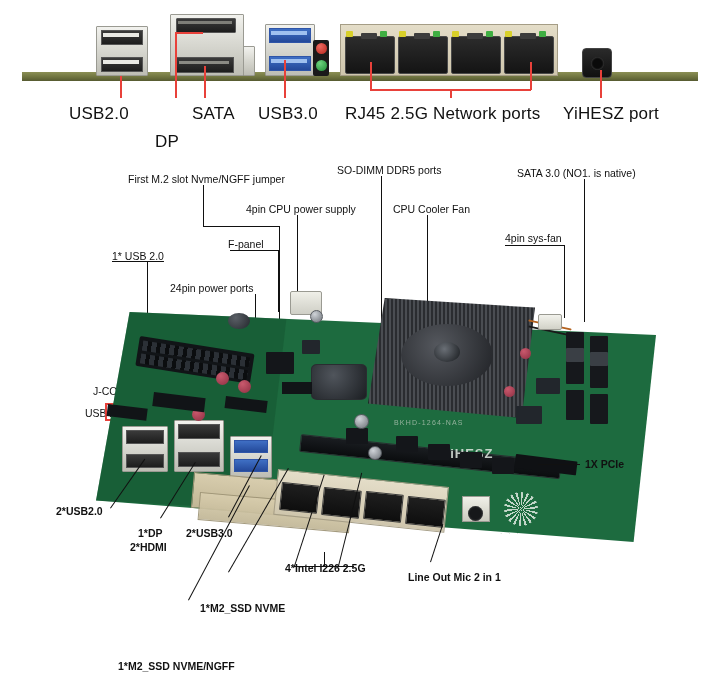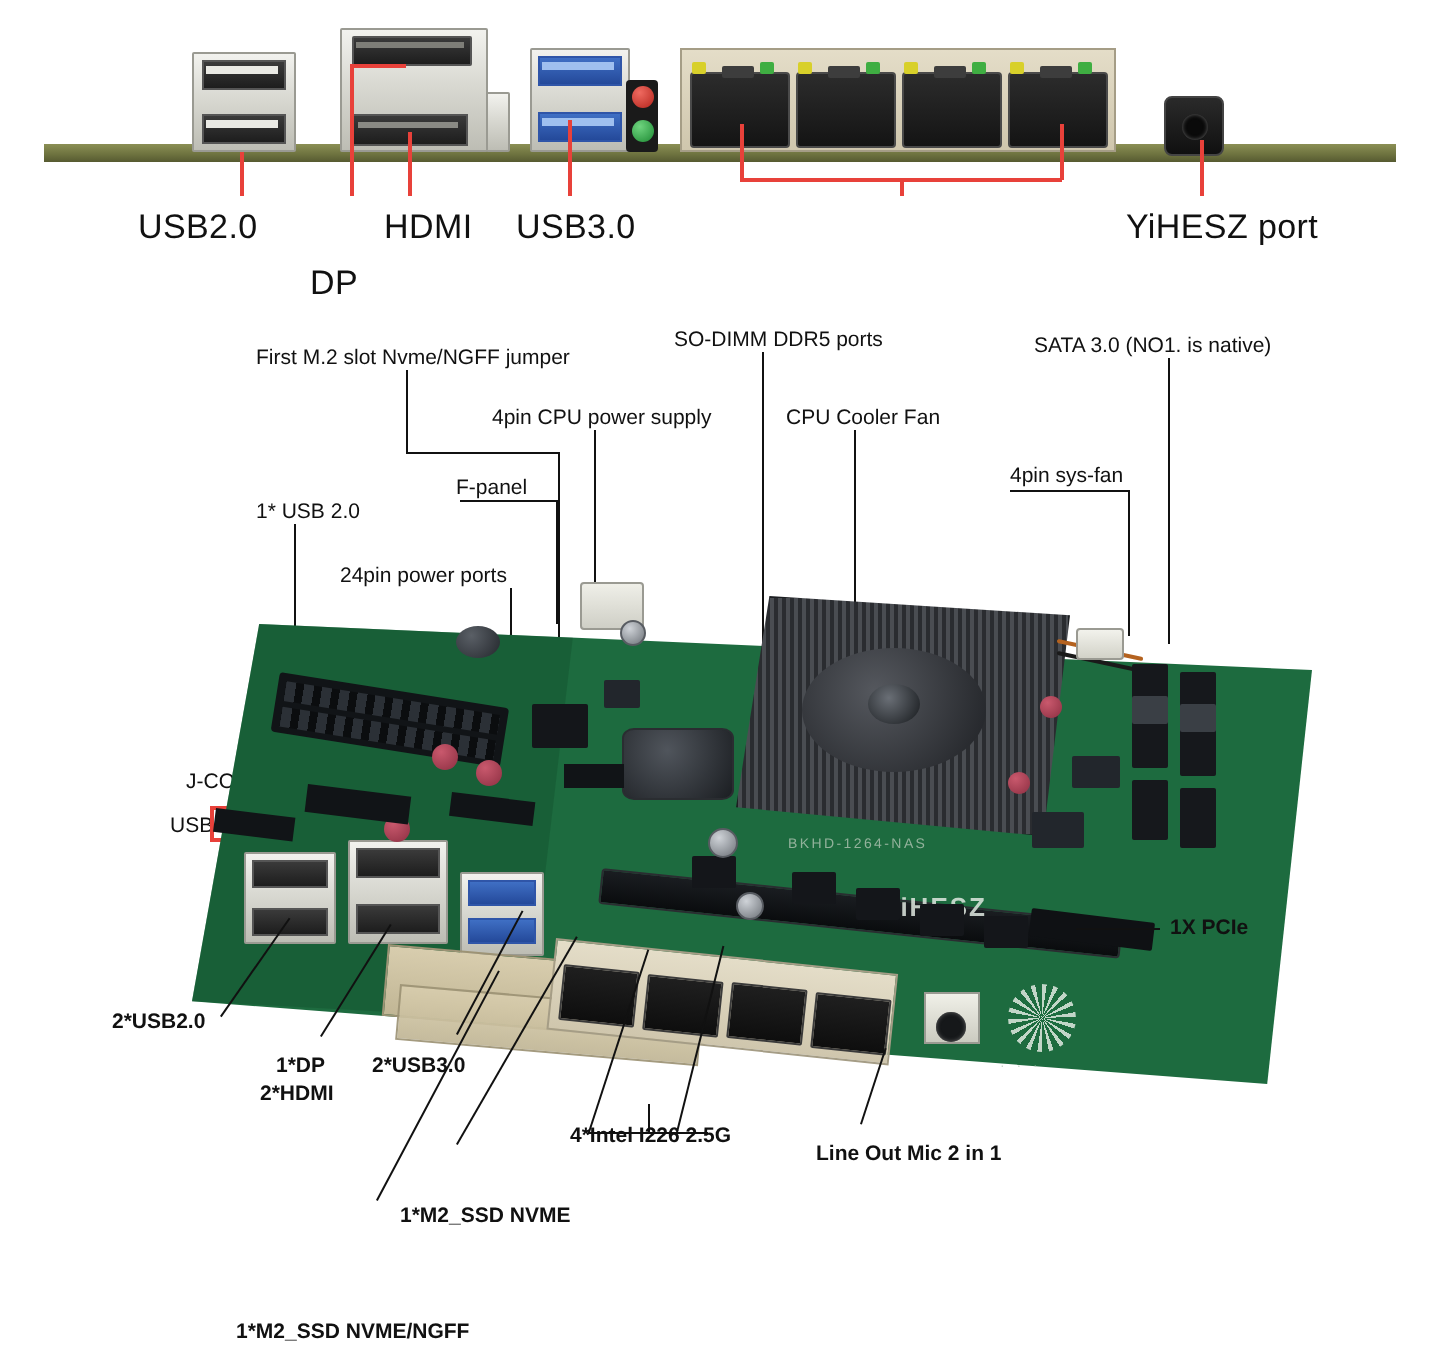--- a/index.html
+++ b/index.html
@@ -128,22 +128,23 @@
     <div class="ln-r ln-rv" style="left:284px;top:60px;height:38px;"></div>
     <div class="ln-r ln-rv" style="left:370px;top:62px;height:28px;"></div>
     <div class="ln-r ln-rv" style="left:530px;top:62px;height:28px;"></div>
     <div class="ln-r ln-rh" style="left:370px;top:89px;width:161px;"></div>
     <div class="ln-r ln-rv" style="left:450px;top:89px;height:9px;"></div>
     <div class="ln-r ln-rv" style="left:600px;top:70px;height:28px;"></div>
   </div>
 
   <div class="lbl lbl-top" style="left:69px;top:104px;">USB2.0</div>
   <div class="lbl lbl-top" style="left:155px;top:104px;margin-top:28px;">DP</div>
-  <div class="lbl lbl-top" style="left:192px;top:104px;">HDMI</div>
+  <div class="lbl lbl-top" style="left:192px;top:104px;">SATA</div>
   <div class="lbl lbl-top" style="left:258px;top:104px;">USB3.0</div>
+  <div class="lbl lbl-top" style="left:345px;top:104px;">RJ45 2.5G Network ports</div>
   <div class="lbl lbl-top" style="left:563px;top:104px;">YiHESZ port</div>
 
   <div class="lbl lbl-mid" style="left:128px;top:173px;">First M.2 slot Nvme/NGFF jumper</div>
   <div class="lbl lbl-mid" style="left:246px;top:203px;">4pin CPU power supply</div>
   <div class="lbl lbl-mid" style="left:337px;top:164px;">SO-DIMM DDR5 ports</div>
   <div class="lbl lbl-mid" style="left:393px;top:203px;">CPU Cooler Fan</div>
   <div class="lbl lbl-mid" style="left:517px;top:167px;">SATA 3.0 (NO1. is native)</div>
   <div class="lbl lbl-mid" style="left:505px;top:232px;">4pin sys-fan</div>
   <div class="lbl lbl-mid" style="left:228px;top:238px;">F-panel</div>
 
@@ -158,21 +159,21 @@
   <div class="ln ln-v" style="left:427px;top:215px;height:92px;"></div>
 
   <div class="ln ln-v" style="left:584px;top:179px;height:143px;"></div>
 
   <div class="ln ln-h" style="left:505px;top:245px;width:59px;"></div>
   <div class="ln ln-v" style="left:564px;top:245px;height:73px;"></div>
 
   <div class="ln ln-h" style="left:230px;top:250px;width:48px;"></div>
   <div class="ln ln-v" style="left:278px;top:250px;height:62px;"></div>
 
-  <div class="lbl lbl-mid" style="left:128px;top:250px;">1* USB 2.0</div>
+  <div class="lbl lbl-mid" style="left:112px;top:250px;text-decoration:underline;">1* USB 2.0</div>
   <div class="lbl lbl-mid" style="left:170px;top:282px;">24pin power ports</div>
   <div class="lbl lbl-mid" style="left:171px;top:316px;">CPU fan</div>
   <div class="lbl lbl-mid-b" style="left:159px;top:334px;">TPM1</div>
   <div class="lbl lbl-mid" style="left:93px;top:385px;">J-COM</div>
   <div class="lbl lbl-mid" style="left:85px;top:407px;">USB 2.0 (4pin, 9pin)</div>
 
   <div class="ln ln-v" style="left:147px;top:262px;height:132px;"></div>
   <div class="ln ln-v" style="left:255px;top:294px;height:72px;"></div>
   <div class="ln-r ln-rv" style="left:216px;top:328px;height:37px;"></div>
   <div class="ln-r ln-rh" style="left:216px;top:364px;width:118px;"></div>

